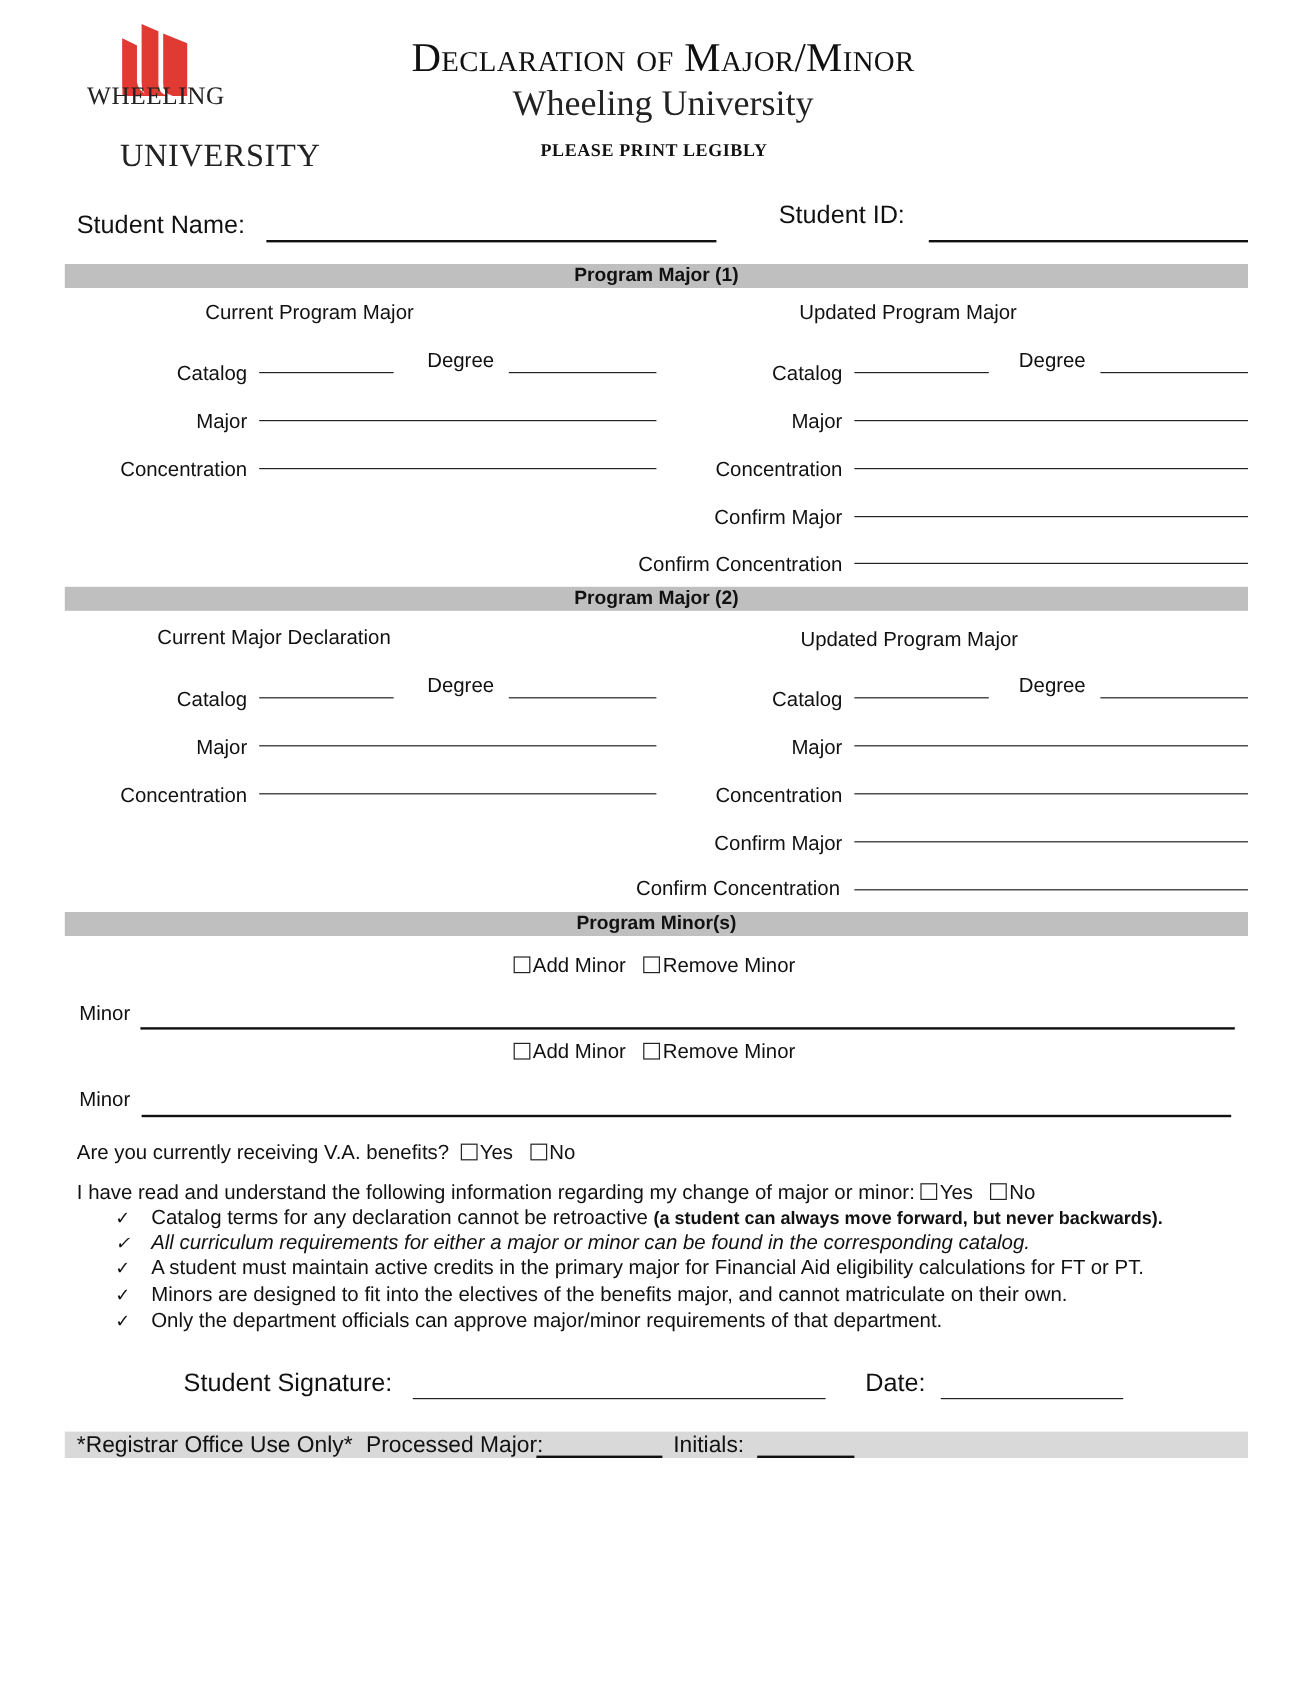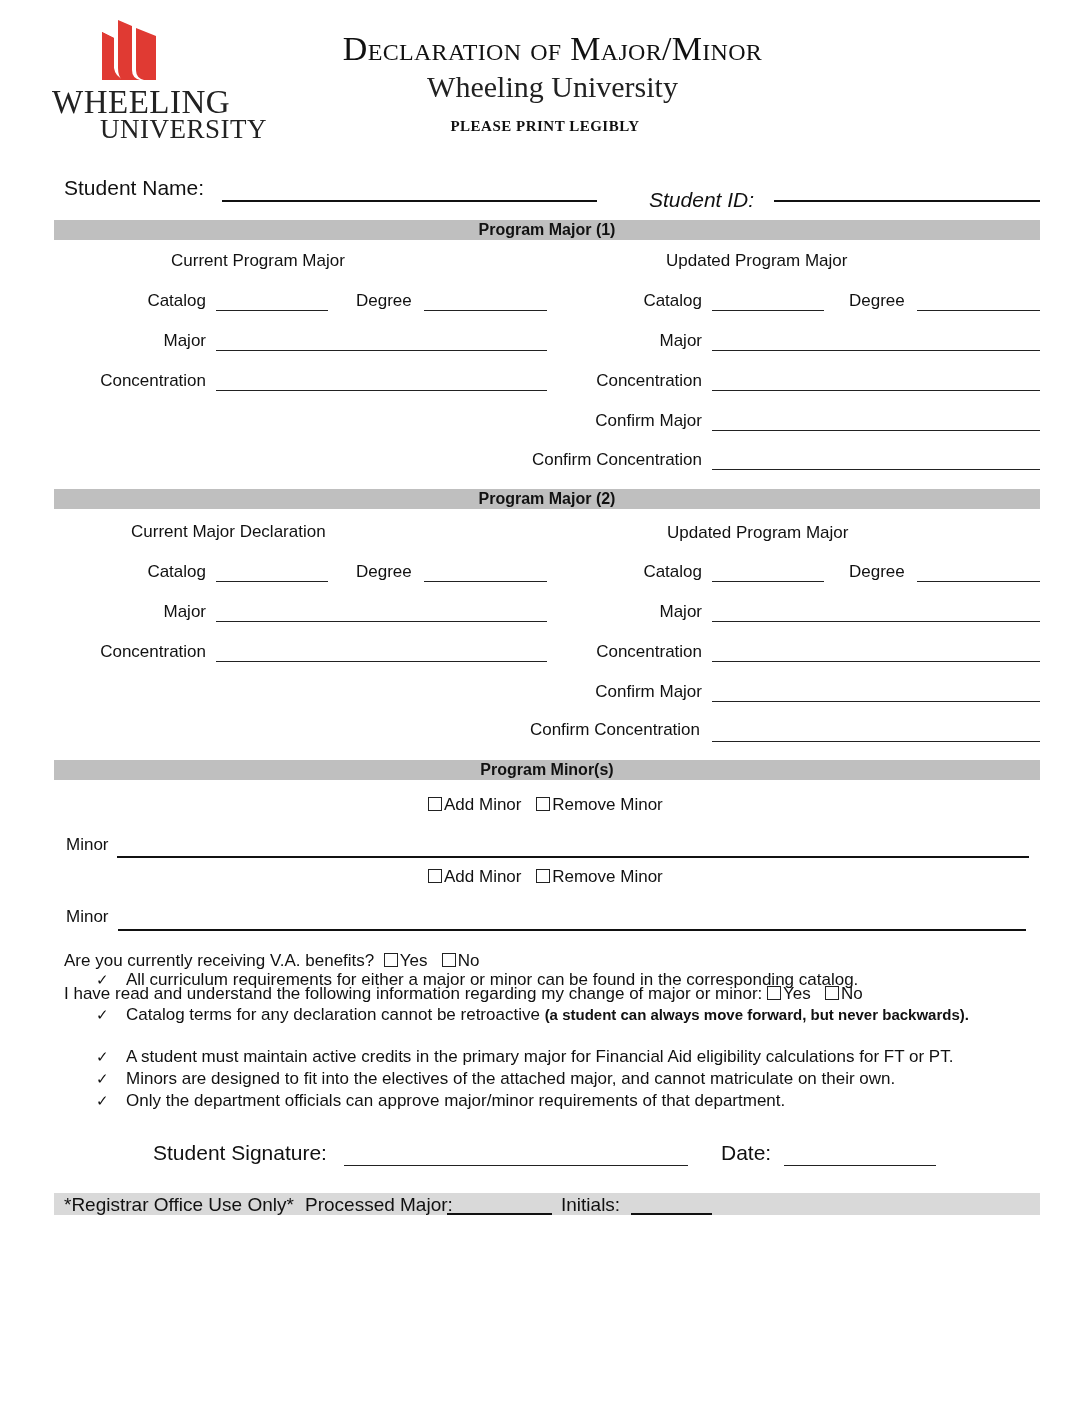--- a/index.html
+++ b/index.html
@@ -1,29 +1,29 @@
 <!DOCTYPE html>
 <html><head>
 <meta charset="utf-8">
 <style>
   html, body { margin: 0; padding: 0; background: #ffffff; }
   body { width: 1088px; height: 1408px; position: relative; overflow: hidden; color: #111; font-family: "Liberation Sans", sans-serif; }
   .abs { position: absolute; }
   
   .logo-mark { left: 100px; top: 18px; width: 58px; height: 64px; }
   .logo-text { left: 52px; width: 156px; text-align: center; font-family: "Liberation Serif", serif; color: #222; letter-spacing: 0.5px; }
-  .logo-l1 { top: 84px; font-size: 33px; }
+  .logo-l1 { top: 68px; font-size: 21px; }
   .logo-l2 { top: 114px; font-size: 27px; margin-left: 48px; }
   
   .title { left: 300px; top: 30px; width: 505px; text-align: center; font-family: "Liberation Serif", serif; font-size: 34px; color: #111; font-variant: small-caps; letter-spacing: 0.3px; }
   .subtitle { left: 300px; top: 70px; width: 505px; text-align: center; font-family: "Liberation Serif", serif; font-size: 30px; color: #222; }
   .print-note { left: 300px; top: 118px; width: 490px; text-align: center; font-family: "Liberation Serif", serif; font-size: 15px; font-weight: bold; letter-spacing: 0.5px; }
   
   .lbl { font-size: 17px; white-space: nowrap; }
-  .lbl-r { text-align: right; }
+  .lbl-r { text-align: right; margin-top: 11px; }
   .line { border-bottom: 1.5px solid #222; height: 0; }
   .line-thick { border-bottom: 2px solid #111; height: 0; }
   .big-lbl { font-size: 21px; white-space: nowrap; }
   .section-bar { left: 54px; width: 986px; height: 20px; background: #bfbfbf; text-align: center; font-weight: bold; font-size: 16px; line-height: 20px; }
   .chk { display: inline-block; width: 12px; height: 12px; border: 1px solid #222; vertical-align: -1px; margin-right: 2px; background: #fff; }
   .minor-opts { font-size: 17px; white-space: nowrap; }
   .minor-opts span.opt { margin-right: 10px; }
   .para { font-size: 17px; white-space: nowrap; }
   .bullet { font-size: 17px; white-space: nowrap; }
   .bullet .tick { display: inline-block; width: 30px; font-size: 15px; }
@@ -44,21 +44,21 @@
 </div>
 <div class="abs logo-text logo-l1">WHEELING</div>
 <div class="abs logo-text logo-l2">UNIVERSITY</div>
 
 <div class="abs title">Declaration of Major/Minor</div>
 <div class="abs subtitle">Wheeling University</div>
 <div class="abs print-note">PLEASE PRINT LEGIBLY</div>
 
 <div class="abs big-lbl" style="left:64px; top:176px;">Student Name:</div>
 <div class="abs line-thick" style="left:222px; top:200px; width:375px;"></div>
-<div class="abs big-lbl" style="left:649px; top:188px;font-style:italic;">Student ID:</div>
+<div class="abs big-lbl" style="left:649px; top:168px;">Student ID:</div>
 <div class="abs line-thick" style="left:774px; top:200px; width:266px;"></div>
 
 <div class="abs section-bar" style="top:220px;">Program Major (1)</div>
 
 <div class="abs lbl" style="left:171px; top:251px;">Current Program Major</div>
 <div class="abs lbl" style="left:666px; top:251px;">Updated Program Major</div>
 
 <div class="abs lbl lbl-r" style="left:100px; width:106px; top:291px;">Catalog</div>
 <div class="abs line" style="left:216px; top:310px; width:112px;"></div>
 <div class="abs lbl" style="left:356px; top:291px;">Degree</div>
@@ -144,28 +144,28 @@
 
 <div class="abs para" style="left:64px; top:984px;">
   <span>I have read and understand the following information regarding my change of major or minor:</span>
   <span><span class="chk"></span><span>Yes</span></span>
   &nbsp;&nbsp;<span><span class="chk"></span><span>No</span></span>
 </div>
 
 <div class="abs bullet" style="left:96px; top:1005px;">
   <span class="tick">✓</span><span>Catalog terms for any declaration cannot be retroactive</span> <small>(a student can always move forward, but never backwards).</small>
 </div>
-<div class="abs bullet" style="left:96px; top:970px;">
+<div class="abs bullet" style="left:96px; top:1026px;font-style:italic;">
   <span class="tick">✓</span><span>All curriculum requirements for either a major or minor can be found in the corresponding catalog.</span>
 </div>
 <div class="abs bullet" style="left:96px; top:1047px;">
   <span class="tick">✓</span><span>A student must maintain active credits in the primary major for Financial Aid eligibility calculations for FT or PT.</span>
 </div>
 <div class="abs bullet" style="left:96px; top:1069px;">
-  <span class="tick">✓</span><span>Minors are designed to fit into the electives of the attached major, and cannot matriculate on their own.</span>
+  <span class="tick">✓</span><span>Minors are designed to fit into the electives of the benefits major, and cannot matriculate on their own.</span>
 </div>
 <div class="abs bullet" style="left:96px; top:1091px;">
   <span class="tick">✓</span><span>Only the department officials can approve major/minor requirements of that department.</span>
 </div>
 
 <div class="abs big-lbl" style="left:153px; top:1141px;">Student Signature:</div>
 <div class="abs line" style="left:344px; top:1165px; width:344px;"></div>
 <div class="abs big-lbl" style="left:721px; top:1141px;">Date:</div>
 <div class="abs line" style="left:784px; top:1165px; width:152px;"></div>
 

